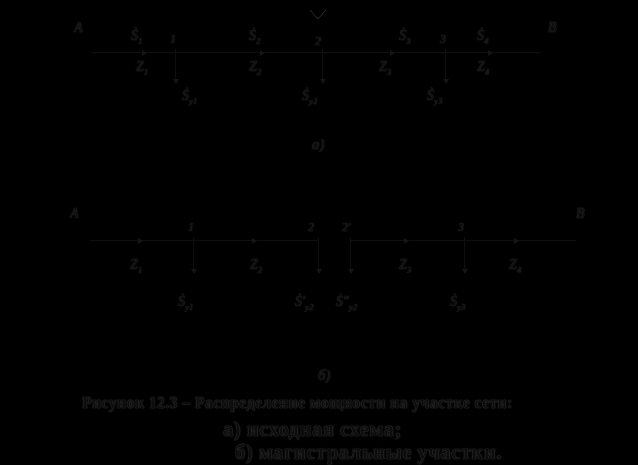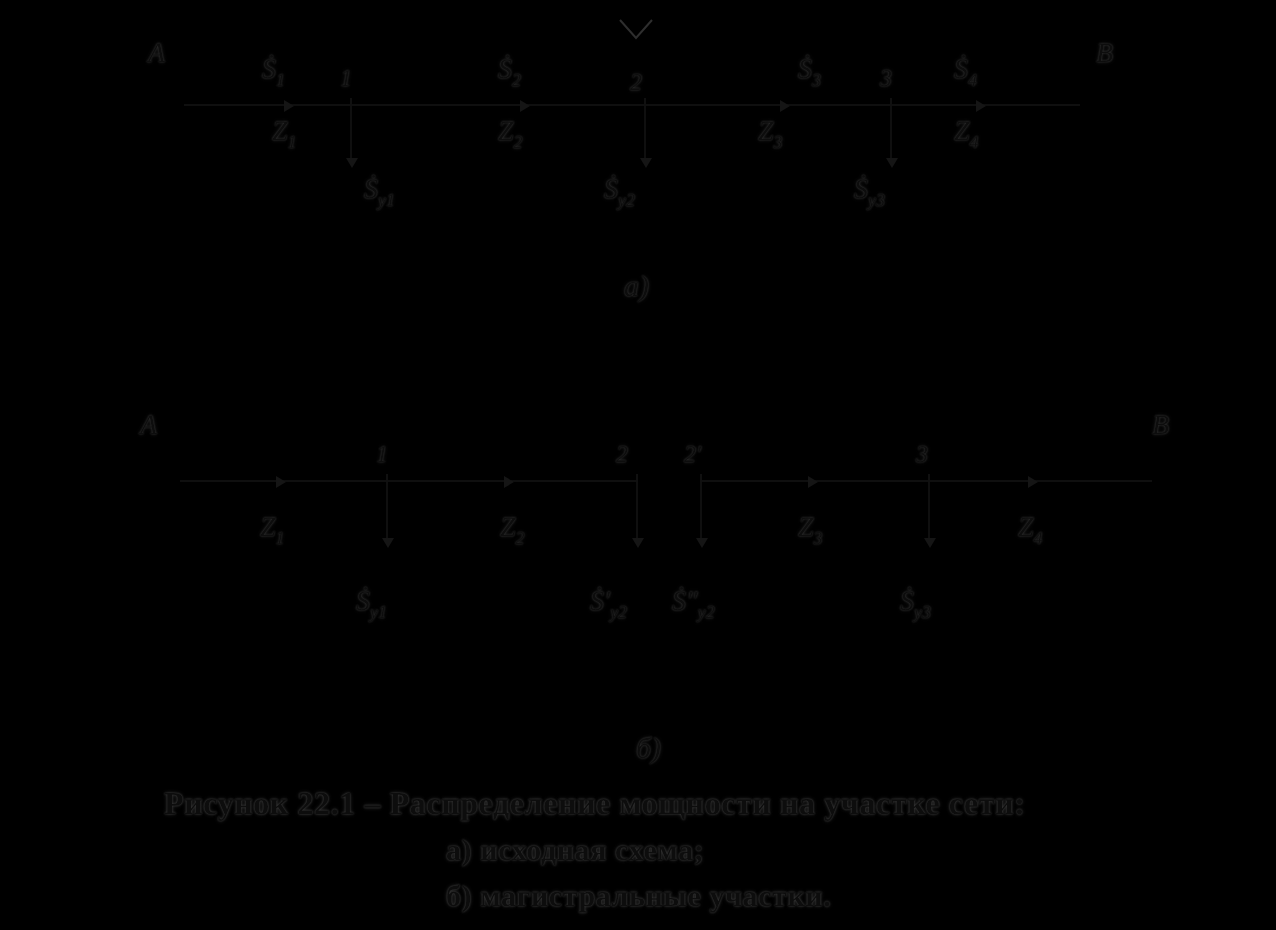--- a/index.html
+++ b/index.html
@@ -6,21 +6,21 @@
   #canvas{position:relative;width:638px;height:465px;background:#000000;overflow:hidden;
           font-family:"Liberation Serif", serif;}
   .abs{position:absolute;}
   
   .ink{color:#0d0d0d;text-shadow:0 0 1px #3f3f3f,0 0 2px #232323;}
   .sym{font-style:italic;font-size:14px;line-height:1;white-space:nowrap;}
   .sym sub{font-size:9px;font-style:italic;}
   .node{font-style:italic;font-size:12px;line-height:1;}
   .term{font-style:italic;font-size:14px;line-height:1;}
   .panel-label{font-style:italic;font-size:15px;line-height:1;}
-  .cap{font-weight:700;font-size:15px;line-height:1.1;letter-spacing:.3px;
+  .cap{font-weight:700;font-size:21px;line-height:1.1;letter-spacing:.3px;
        color:#0d0d0d;text-shadow:0 0 1px #474747,0 0 2px #2a2a2a;white-space:nowrap;}
   .cap1{font-size:16px;}
   .hline{height:1px;background:#0f0f0f;}
   .vline{width:1px;background:#0f0f0f;}
   .tick{width:1px;height:7px;background:#101010;}
   .ah-down{width:0;height:0;border-left:3px solid transparent;border-right:3px solid transparent;
            border-top:5px solid #151515;}
   .ah-right{width:0;height:0;border-top:3px solid transparent;border-bottom:3px solid transparent;
             border-left:5px solid #151515;}
 </style>
@@ -105,17 +105,17 @@
   <div class="abs vline" style="left:464px;top:241px;height:28px"></div>
   <div class="abs ah-down" style="left:462px;top:269px"></div>
 
   <span class="abs ink sym" style="left:178px;top:295px"><span>Ṡ</span><sub>у1</sub></span>
   <span class="abs ink sym" style="left:295px;top:295px"><span>Ṡ′</span><sub>у2</sub></span>
   <span class="abs ink sym" style="left:336px;top:295px"><span>Ṡ″</span><sub>у2</sub></span>
   <span class="abs ink sym" style="left:450px;top:295px"><span>Ṡ</span><sub>у3</sub></span>
 
   <div class="abs ink panel-label" style="left:318px;top:368px">б)</div>
 
-  <div class="abs cap cap1" style="left:82px;top:394px">Рисунок 22.1 – Распределение мощности на участке сети:</div>
+  <div class="abs cap cap1" style="left:82px;top:394px">Рисунок 12.3 – Распределение мощности на участке сети:</div>
   <div class="abs cap" style="left:223px;top:418px">а) исходная схема;</div>
-  <div class="abs cap" style="left:223px;top:441px">б) магистральные участки.</div>
+  <div class="abs cap" style="left:235px;top:441px">б) магистральные участки.</div>
 
 </div>
 
 </body></html>

